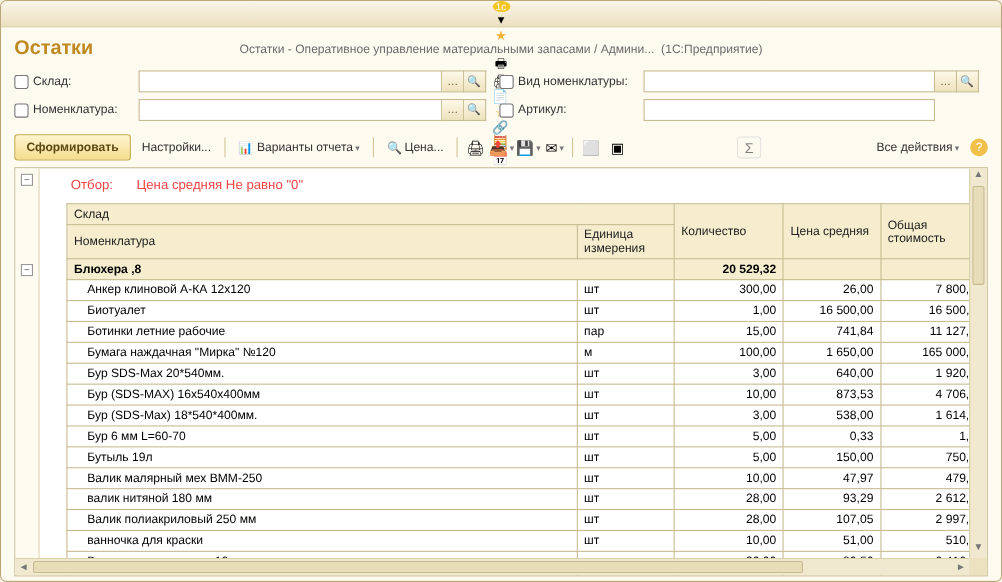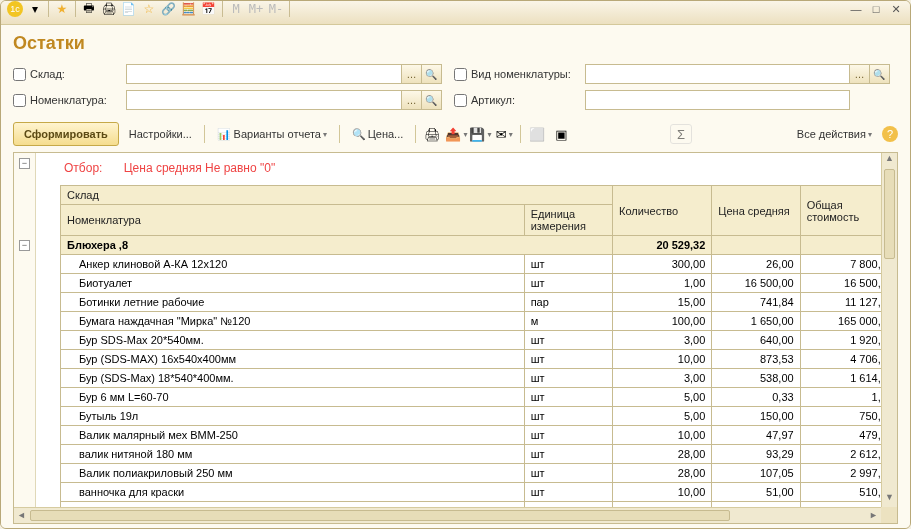--- a/index.html
+++ b/index.html
@@ -1,19 +1,19 @@
 <!DOCTYPE html>
 <html><head>
 <meta charset="utf-8">
 <style>
   * { box-sizing: border-box; margin: 0; padding: 0; }
   body { font-family: Arial, sans-serif; font-size: 11px; background: #f5f0e1; width: 911px; height: 529px; overflow: hidden; border: 1px solid #b8a878; border-radius: 6px; }
 
   
-  .titlebar { height: 24px; background: linear-gradient(#faf5e8, #ece0c0); display: flex; padding: 0 4px; border-bottom: 1px solid #d4c89a; }
+  .titlebar { height: 24px; background: linear-gradient(#faf5e8, #ece0c0); display: flex; align-items: center; padding: 0 18px; border-bottom: 1px solid #d4c89a; flex-direction: column; }
   .titlebar .tb-icon { width: 16px; height: 16px; display: inline-flex; align-items: center; justify-content: center; margin: 0 2px; font-size: 12px; cursor: pointer; }
   .titlebar .divider { width: 1px; height: 16px; background: #c9bc92; margin: 0 3px; }
   .titlebar .title-text { flex: 0 0 auto; margin: 0 6px; color: #6b6b6b; font-size: 11px; white-space: nowrap; }
   .titlebar .spacer { flex: 1; }
   .titlebar .winbtn { width: 18px; height: 16px; display: inline-flex; align-items: center; justify-content: center; margin: 0 1px; cursor: pointer; font-size: 11px; color: #555; }
 
   
   .content { padding: 8px 12px 4px 12px; background: #fdfaf0; height: calc(100% - 24px); display: flex; flex-direction: column; }
   h1.page-title { color: #c08820; font-size: 18px; font-weight: bold; margin-bottom: 10px; }
 
@@ -66,20 +66,21 @@
 </style>
 </head>
 <body>
 
 <div class="titlebar">
   <span class="tb-icon" style="background:#f2c522;border-radius:50%;color:#fff;font-size:9px;">1c</span>
   <span class="tb-icon">▾</span>
   <span class="divider"></span>
   <span class="tb-icon star">★</span>
   <span class="divider"></span>
+  <span class="title-text"><span>Остатки - Оперативное управление материальными запасами / Админи...</span>&nbsp;&nbsp;<span>(1С:Предприятие)</span></span>
   <span class="tb-icon">🖶</span>
   <span class="tb-icon">🖨</span>
   <span class="tb-icon">📄</span>
   <span class="tb-icon star">☆</span>
   <span class="tb-icon">🔗</span>
   <span class="tb-icon" style="color:#d89020;">🧮</span>
   <span class="tb-icon" style="color:#d05020;">📅</span>
   <span class="divider"></span>
   <span class="tb-icon m-btn">M</span>
   <span class="tb-icon m-btn">M+</span>

